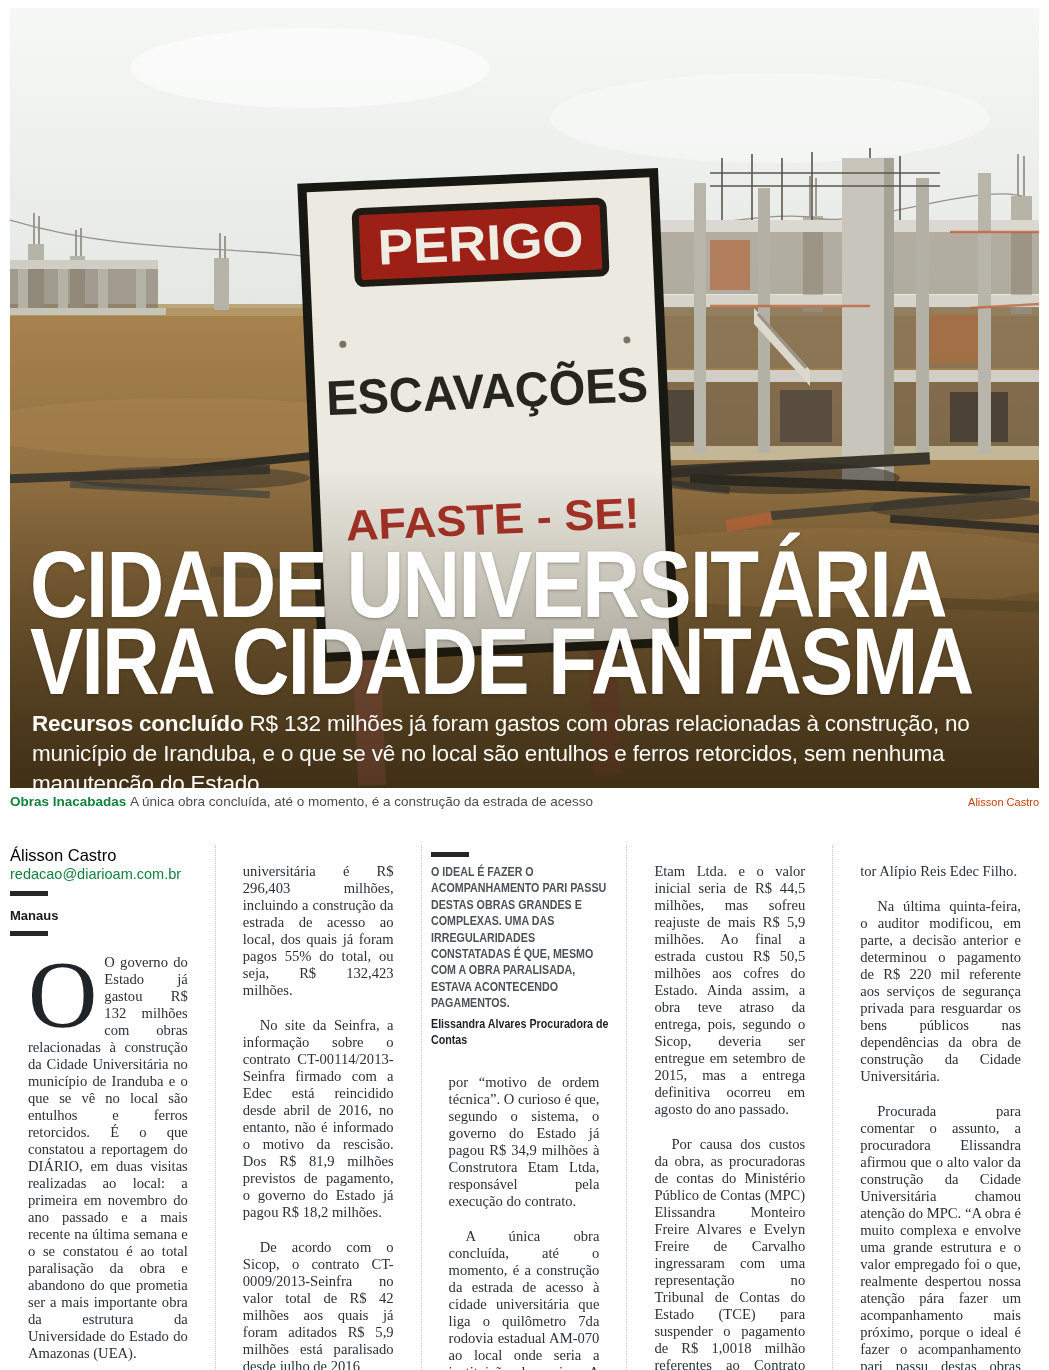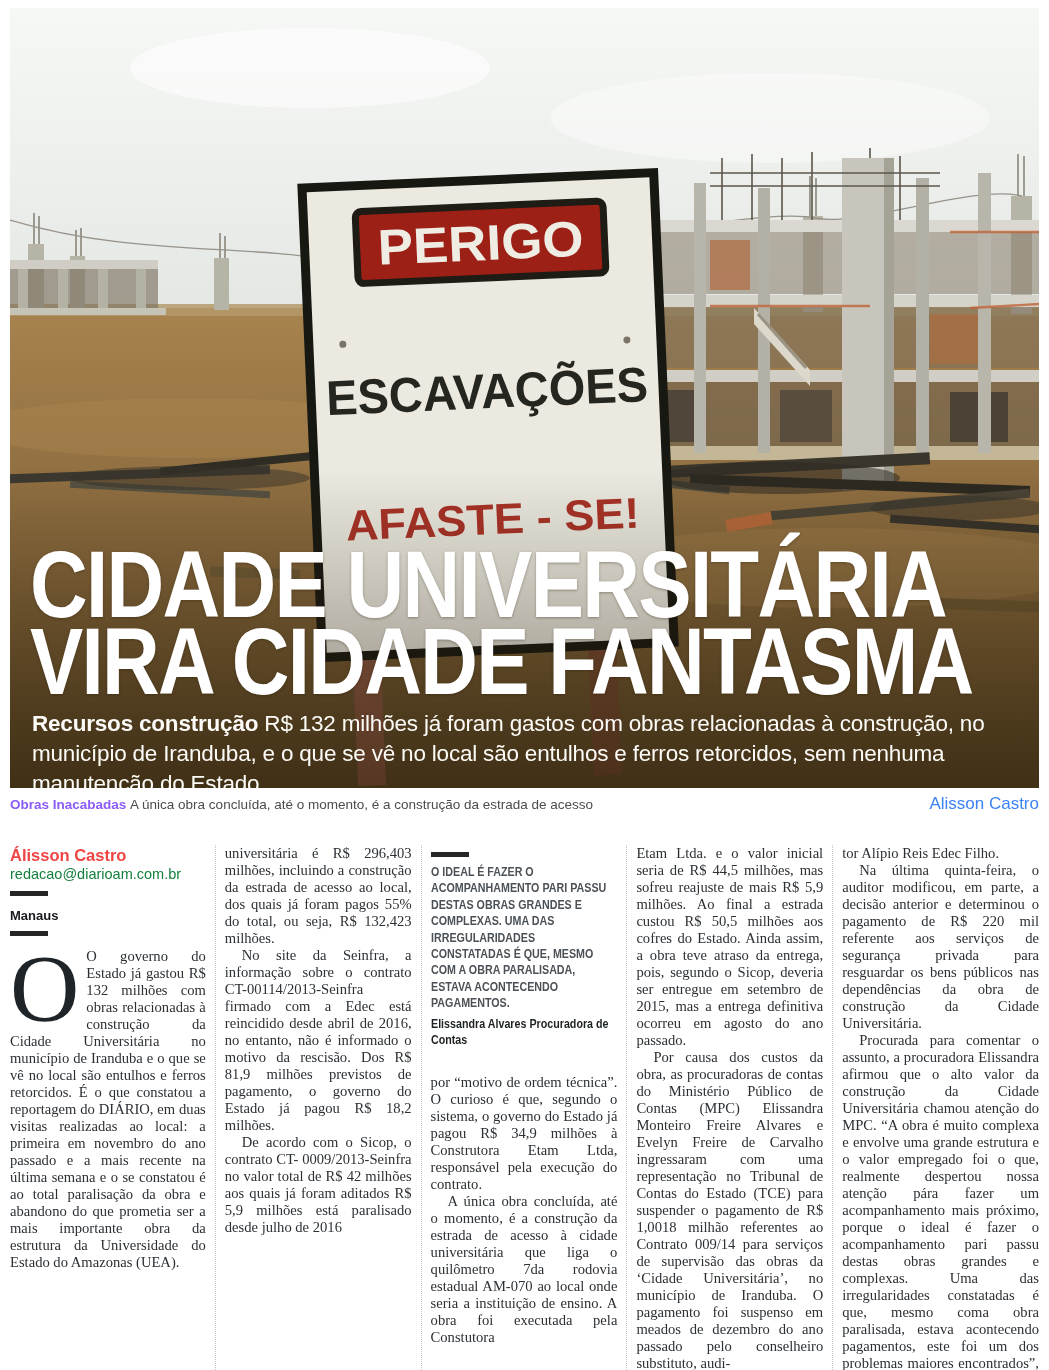--- a/index.html
+++ b/index.html
@@ -15,40 +15,40 @@
         transform:scaleX(.85);transform-origin:left top;
         text-shadow:0 1px 3px rgba(40,25,5,.35);}
   .deck{position:absolute;left:22px;top:701px;width:1004px;z-index:5;color:#fcfbf7;
         font-size:22.5px;line-height:30px;letter-spacing:-.2px;}
   .deck b{font-weight:bold;}
 
   
   .caption-row{position:absolute;left:10px;top:794px;width:1029px;display:flex;
         justify-content:space-between;align-items:baseline;}
   .caption-left{font-size:13.5px;color:#4c4c4c;}
-  .caption-left b{color:#8b5cf6;font-weight:bold;}
-  .credit{font-size:17px;color:#3b82f6;}
+  .caption-left b{color:#15803d;font-weight:bold;}
+  .credit{font-size:11px;color:#c2410c;}
 
   
   .article{position:absolute;left:10px;top:845px;width:1029px;height:527px;
         display:grid;grid-template-columns:repeat(5,1fr);overflow:hidden;}
   .col{padding:0 9px;border-right:1px dotted #c9c4bb;overflow:hidden;}
   .col:first-child{padding-left:0;}
   .col:last-child{border-right:none;padding-right:0;}
 
-  .article p{margin:0;font-family:"Liberation Serif",serif;font-size:14.6px;
+  .article p{margin:18px;font-family:"Liberation Serif",serif;font-size:14.6px;
         line-height:17px;color:#2b3034;text-align:justify;}
   .article p.indent{text-indent:17px;}
 
   .dropcap{float:left;font-family:"Liberation Serif",serif;font-size:96px;line-height:76px;
         height:78px;margin:3px 7px 0 0;color:#1f2428;}
 
   
   .byline{margin-bottom:12px;}
-  .author{font-size:16.5px;font-weight:bold;color:#ef4444;line-height:20px;}
+  .author{font-size:16.5px;font-weight:normal;color:#000000;line-height:20px;}
   .email{font-size:14.5px;color:#15803d;line-height:19px;}
   .bar{width:38px;height:5px;background:#262626;margin:7px 0;}
   .city{font-size:13px;font-weight:bold;color:#17191c;line-height:16px;margin-top:12px;}
 
   
   .quote-wrap{margin-bottom:26px;}
   .condensed{transform:scaleX(.85);transform-origin:0 0;width:117.6%;}
   .quote-text{font-weight:bold;font-size:12.6px;line-height:16.4px;color:#4b5156;
         text-transform:uppercase;}
   .quote-author{font-weight:bold;font-size:12.6px;line-height:16px;color:#1d2225;margin-top:4px;}
@@ -204,21 +204,21 @@
 
       <rect x="0" y="460" width="1029" height="320" fill="url(#shade)"></rect>
     </svg>
 
     <div class="headline">
       <div class="hl-line">CIDADE UNIVERSITÁRIA</div>
       <div class="hl-line">VIRA CIDADE FANTASMA</div>
     </div>
 
     <div class="deck">
-      <b>Recursos construção </b><span>R$ 132 milhões já foram gastos com obras relacionadas à construção, no município de Iranduba, e o que se vê no local são entulhos e ferros retorcidos, sem nenhuma manutenção do Estado</span>
+      <b>Recursos concluído </b><span>R$ 132 milhões já foram gastos com obras relacionadas à construção, no município de Iranduba, e o que se vê no local são entulhos e ferros retorcidos, sem nenhuma manutenção do Estado</span>
     </div>
   </div>
 
   <div class="caption-row">
     <div class="caption-left">
       <b>Obras Inacabadas </b><span>A única obra concluída, até o momento, é a construção da estrada de acesso</span>
     </div>
     <div class="credit">Alisson Castro</div>
   </div>
 

